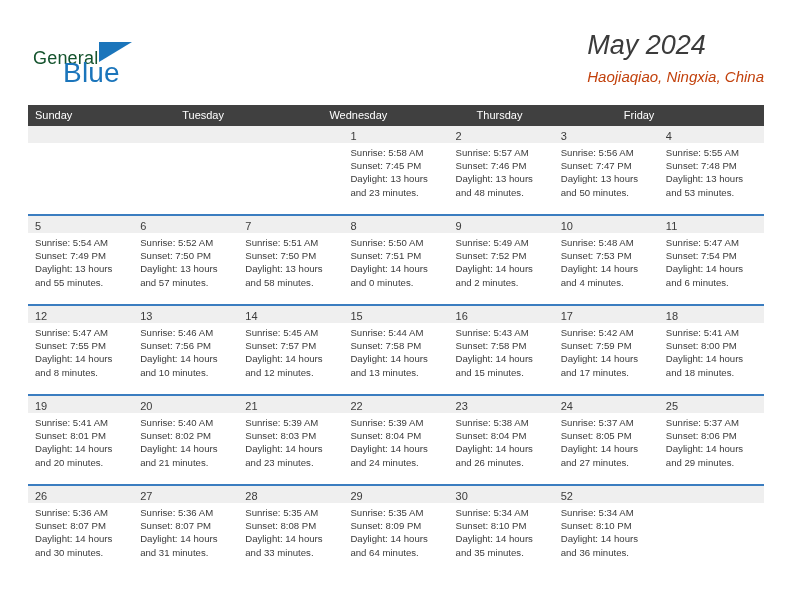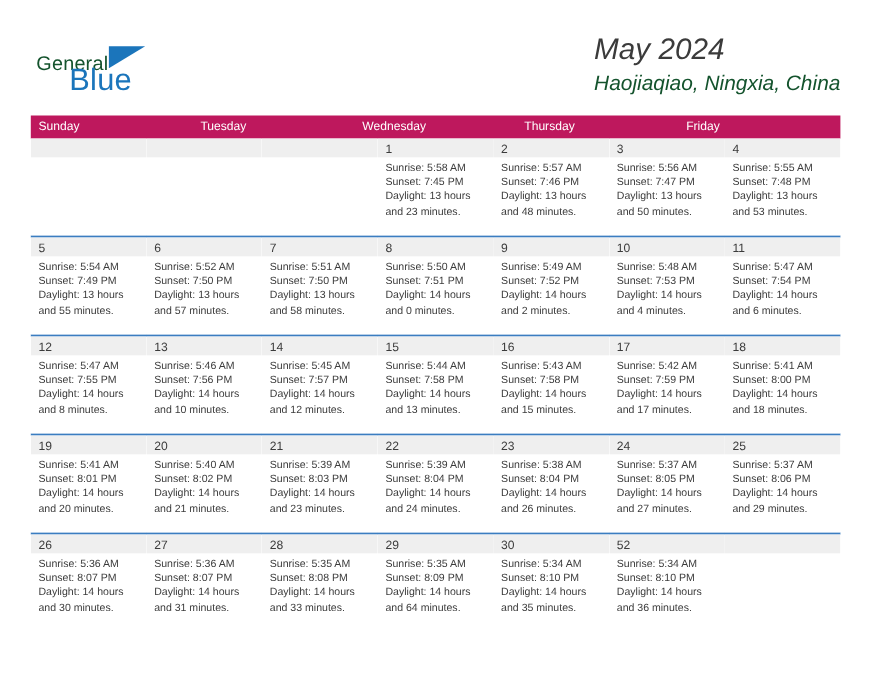--- a/index.html
+++ b/index.html
@@ -71,37 +71,37 @@
     font-style: italic;
   }
   .cal-title {
     font-size: 27px;
     color: #3b3b3b;
     line-height: 34px;
     white-space: nowrap;
     font-weight: normal;
   }
   .cal-subtitle {
-    font-size: 19px;
-    color: #14532d;
+    font-size: 15px;
+    color: #c2410c;
     line-height: 22px;
     margin-top: 4px;
     white-space: nowrap;
   }
 
   
   .calendar {
     position: absolute;
     left: 28px;
     top: 105px;
     width: 736px;
   }
   .weekdays {
     display: flex;
-    background: #be185d;
+    background: #404040;
     height: 21px;
   }
   .weekday {
     flex: 1 1 0;
     color: #ffffff;
     font-size: 11px;
     line-height: 21px;
     padding-left: 7px;
     box-sizing: border-box;
     white-space: nowrap;

